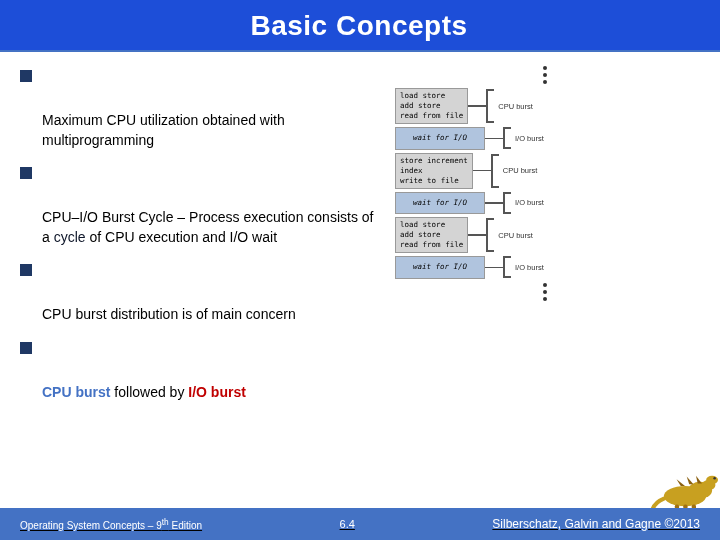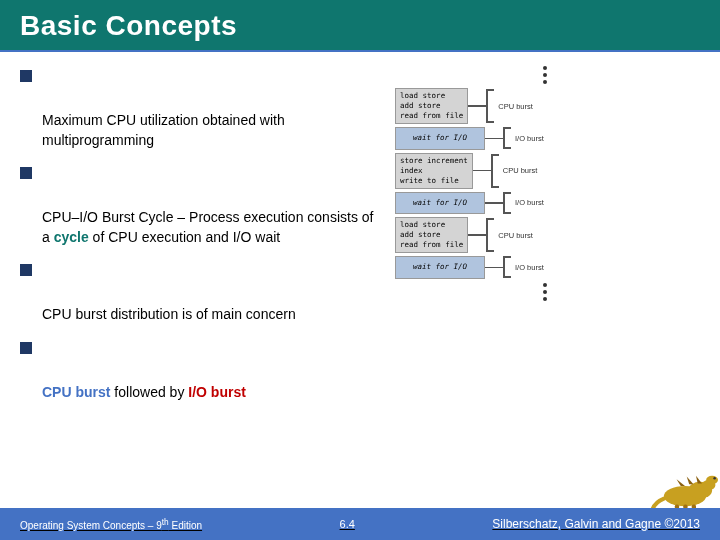--- a/index.html
+++ b/index.html
@@ -14,22 +14,23 @@
     }
 
     .slide {
       width: 720px;
       height: 540px;
       background: #fff;
       position: relative;
     }
 
     .title-bar {
-      background: #0f766e;
+      background: #1d4ed8;
       padding: 10px 22px 8px 20px;
+      text-align: center;
     }
 
     .title-bar h1 {
       color: #fff;
       font-size: 28px;
       font-weight: bold;
       letter-spacing: 0.5px;
     }
 
     .content-area {
@@ -60,22 +61,22 @@
     }
 
     .bullet-text {
       font-size: 14px;
       color: #000;
       line-height: 1.4;
       margin-top: 44px;
     }
 
     .highlight-cycle {
-      color: #0f766e;
-      font-weight: bold;
+      color: #0f172a;
+      font-weight: normal;
     }
 
     .highlight-cpu {
       color: #4472c4;
       font-weight: bold;
     }
 
     .highlight-io {
       color: #c00000;
       font-weight: bold;

